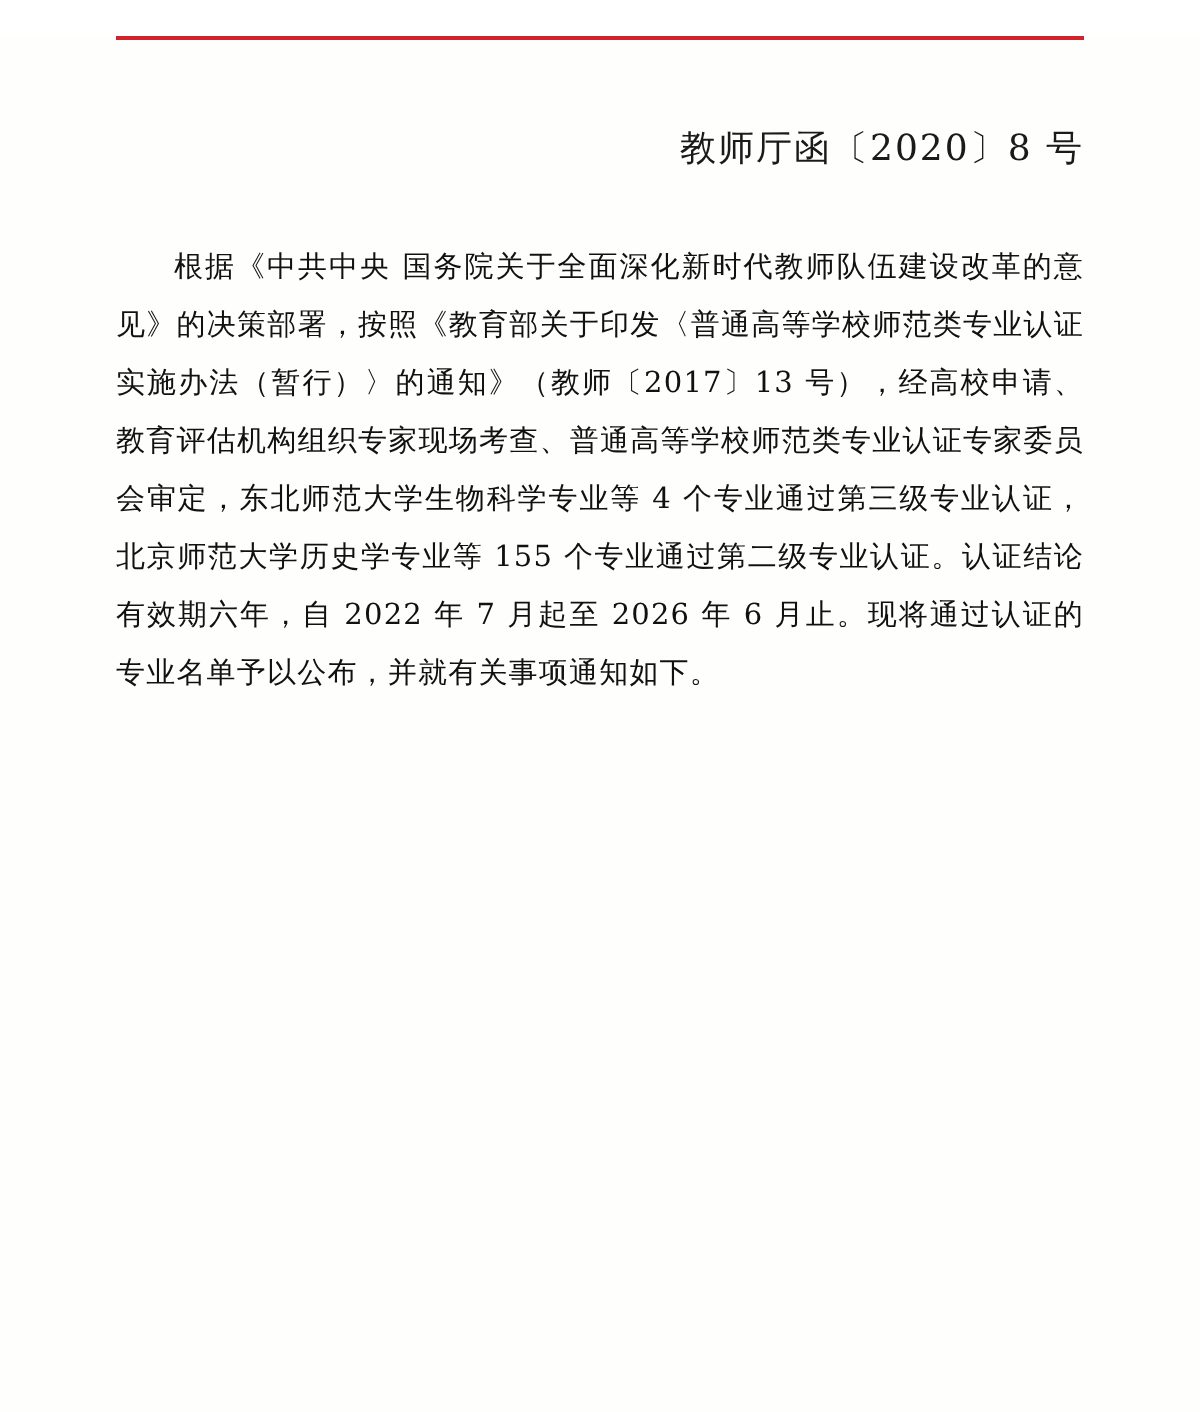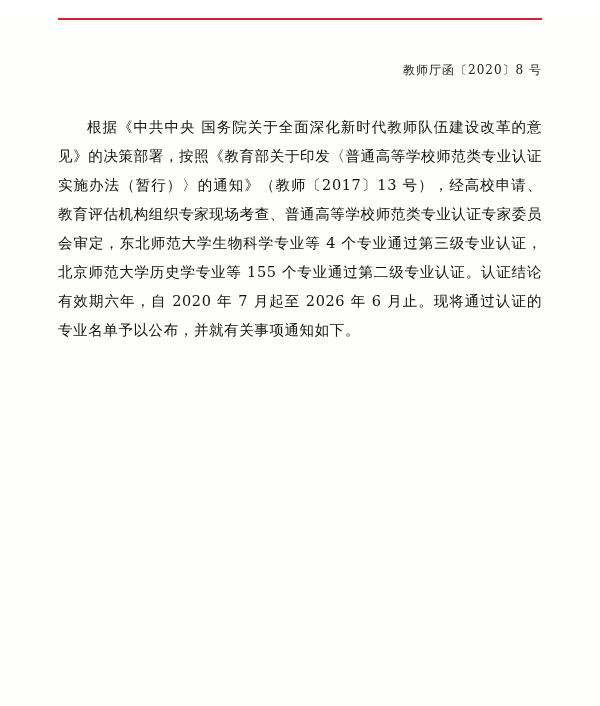--- a/index.html
+++ b/index.html
@@ -37,21 +37,21 @@
     white-space: nowrap;
   }
   .rule {
     margin-top: 18px;
     height: 2px;
     background: #d2232a;
     width: 100%;
   }
   .doc-number {
     text-align: right;
-    font-size: 12px;
+    font-size: 18px;
     color: #1a1a1a;
     margin-top: 42px;
     letter-spacing: 1px;
   }
   .doc-title {
     margin-top: 34px;
     text-align: center;
     font-size: 18px;
     font-weight: bold;
     color: #111111;
@@ -86,16 +86,16 @@
 
 
   <div class="rule"></div>
 
   <div class="doc-number">教师厅函〔2020〕8 号</div>
 
   <div class="doc-title">
   </div>
 
   <div class="body-text hidden-overflow">
-    <p class="p-indent">根据《中共中央 国务院关于全面深化新时代教师队伍建设改革的意见》的决策部署，按照《教育部关于印发〈普通高等学校师范类专业认证实施办法（暂行）〉的通知》（教师〔2017〕13 号），经高校申请、教育评估机构组织专家现场考查、普通高等学校师范类专业认证专家委员会审定，东北师范大学生物科学专业等 4 个专业通过第三级专业认证，北京师范大学历史学专业等 155 个专业通过第二级专业认证。认证结论有效期六年，自 2020 年 7 月起至 2026 年 6 月止。现将通过认证的专业名单予以公布，并就有关事项通知如下。</p>
+    <p class="p-indent">根据《中共中央 国务院关于全面深化新时代教师队伍建设改革的意见》的决策部署，按照《教育部关于印发〈普通高等学校师范类专业认证实施办法（暂行）〉的通知》（教师〔2017〕13 号），经高校申请、教育评估机构组织专家现场考查、普通高等学校师范类专业认证专家委员会审定，东北师范大学生物科学专业等 4 个专业通过第三级专业认证，北京师范大学历史学专业等 155 个专业通过第二级专业认证。认证结论有效期六年，自 2022 年 7 月起至 2026 年 6 月止。现将通过认证的专业名单予以公布，并就有关事项通知如下。</p>
   </div>
 
 </div>
 
 </body></html>

